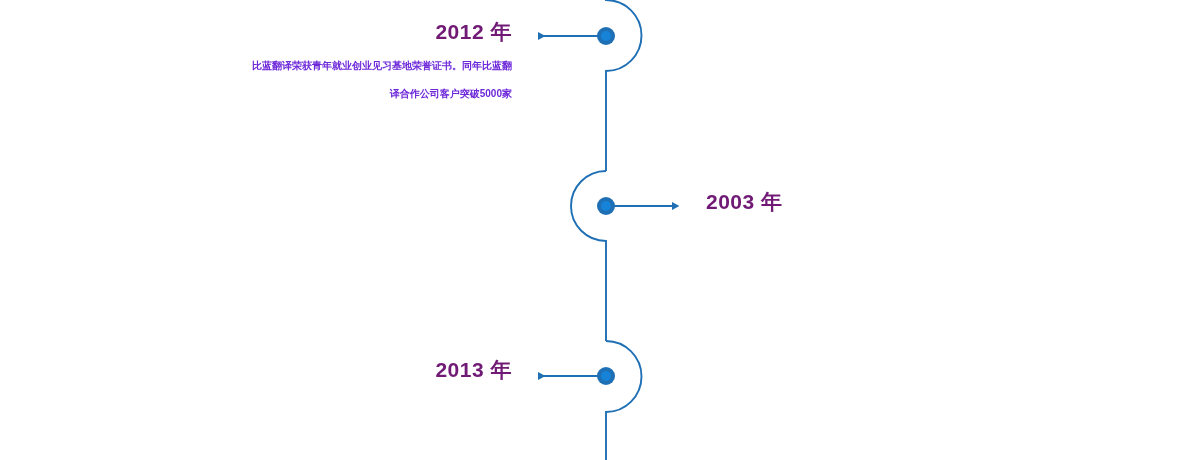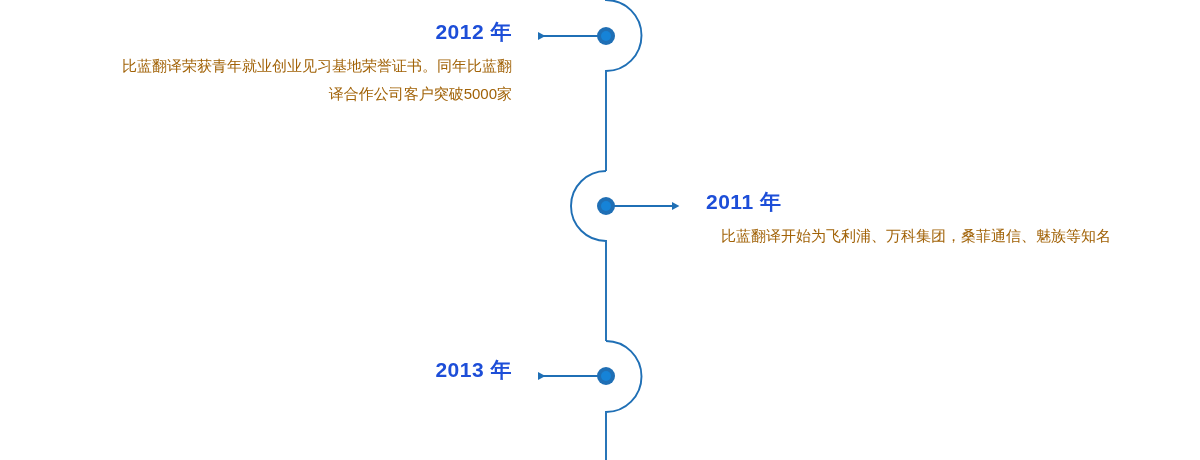--- a/index.html
+++ b/index.html
@@ -57,31 +57,31 @@
   .entry-right-text {
     text-align: right;
   }
   .entry-left-text {
     text-align: left;
   }
 
   .year-label {
     font-size: 21px;
     font-weight: bold;
-    color: #1d4ed8;
+    color: #701a75;
     letter-spacing: 0.5px;
     line-height: 1.1;
     white-space: nowrap;
   }
 
   .desc {
-    font-size: 15px;
-    color: #a16207;
+    font-size: 10px;
+    color: #6d28d9;
     line-height: 28px;
-    font-weight: normal;
+    font-weight: bold;
   }
 
   .desc-line { display: block; white-space: nowrap; }
 
   
   #entry-2012 { left: 20px; top: 20px; width: 492px; }
   #entry-2012 .year-label { margin-bottom: 9px; }
 
   
   #entry-2011 { left: 706px; top: 190px; width: 490px; }
@@ -127,23 +127,22 @@
 
   <div class="entry entry-right-text" id="entry-2012">
     <div class="year-label">2012 年</div>
     <div class="desc">
       <span class="desc-line">比蓝翻译荣获青年就业创业见习基地荣誉证书。同年比蓝翻</span>
       <span class="desc-line">译合作公司客户突破5000家</span>
     </div>
   </div>
 
   <div class="entry entry-left-text" id="entry-2011">
-    <div class="year-label">2011 年</div>
+    <div class="year-label">2003 年</div>
     <div class="desc desc-indent">
-      <span class="desc-line">　比蓝翻译开始为飞利浦、万科集团，桑菲通信、魅族等知名</span>
     </div>
   </div>
 
   <div class="entry entry-right-text" id="entry-2010">
     <div class="year-label">2013 年</div>
     <div class="desc">
     </div>
   </div>
 
 </div>

